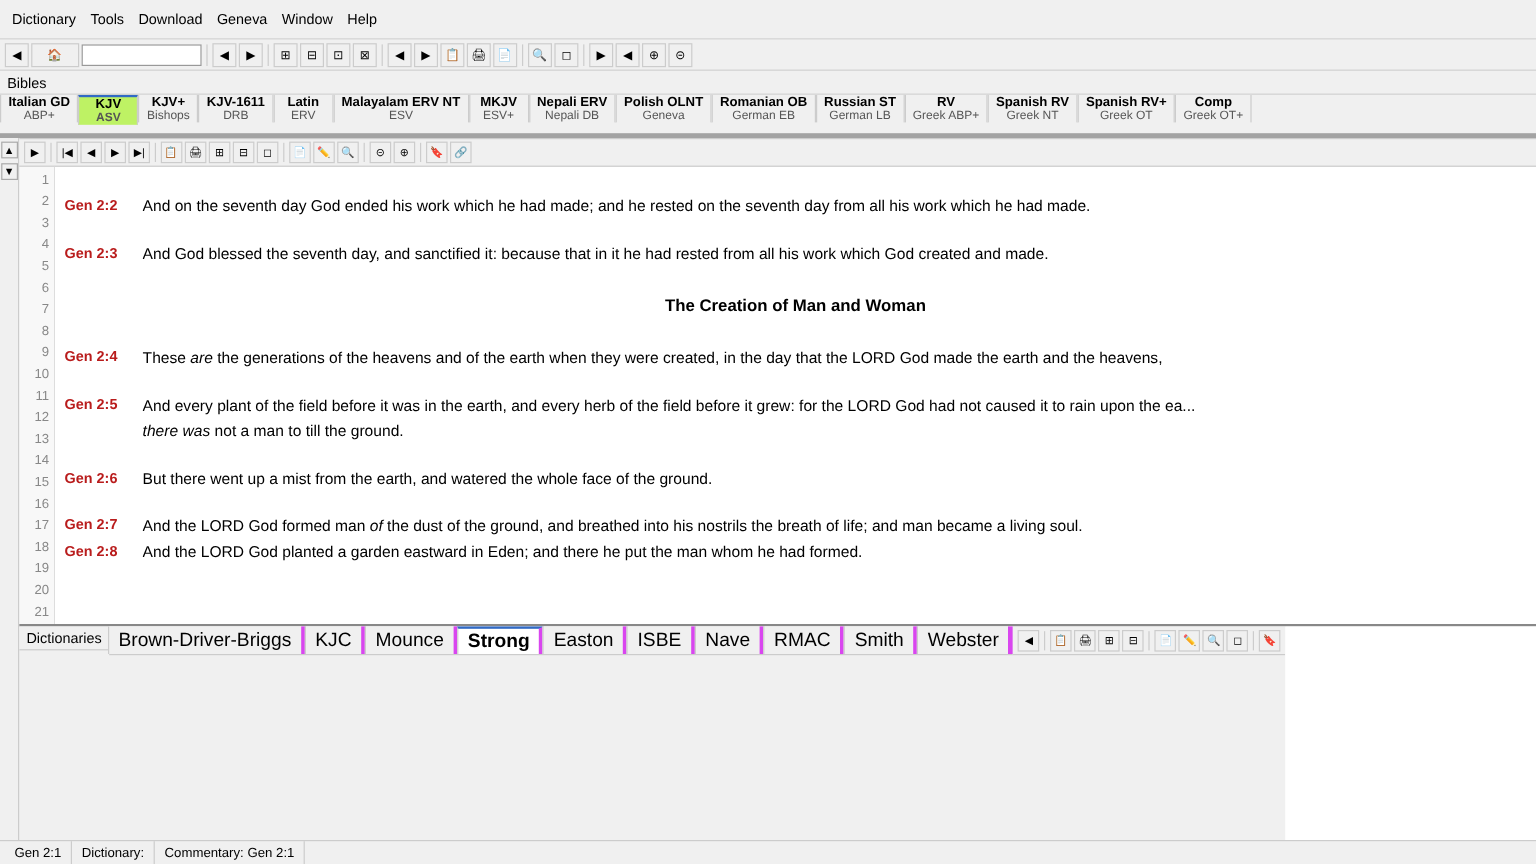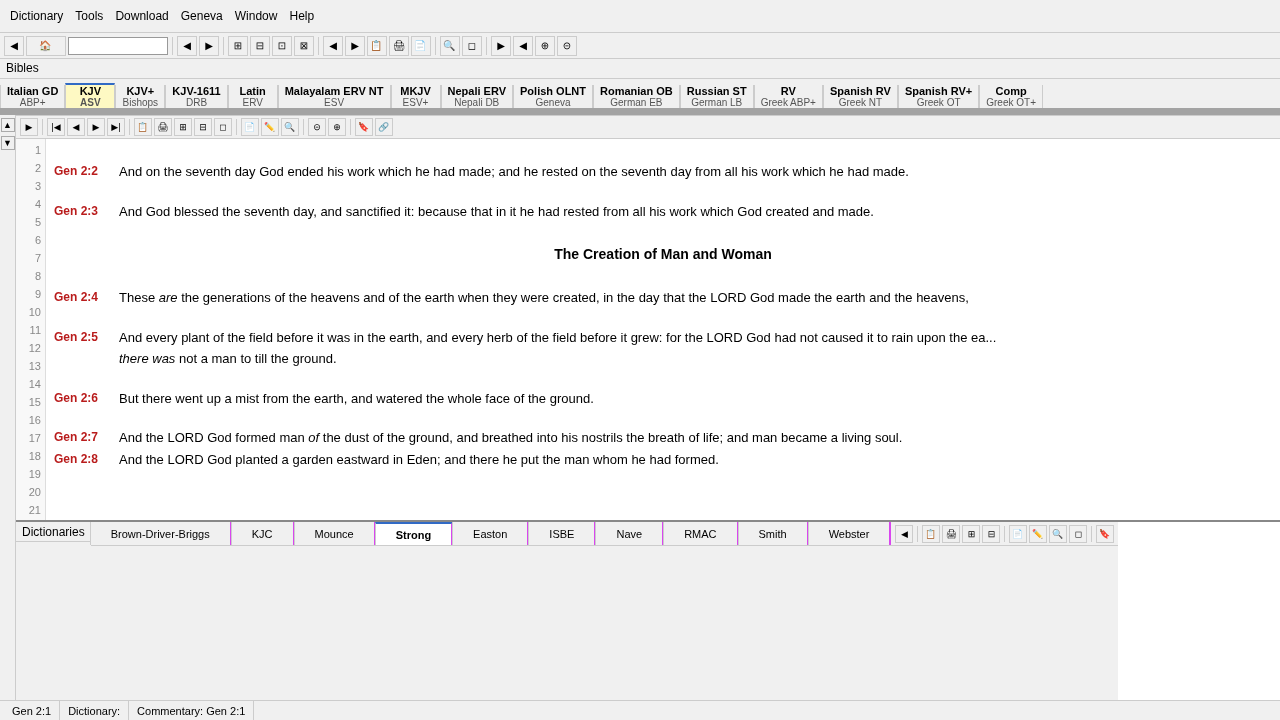--- a/index.html
+++ b/index.html
@@ -47,47 +47,48 @@
     }
 
     
     .bibles-label {
       background: #f0f0f0;
       border-bottom: 1px solid #ccc;
       padding: 2px 6px;
       font-size: 12px;
       height: 20px;
       display: flex;
+      align-items: center;
     }
 
     
     .bible-tabs-container {
       background: #f0f0f0;
-      border-bottom: 7px solid #a3a3a3;
-      display: flex;
-      align-items: flex-end;
+      border-bottom: 4px solid #a3a3a3;
+      display: flex;
+      align-items: flex-start;
       height: 36px;
       overflow-x: hidden;
     }
     .bible-tab {
       display: flex;
       flex-direction: column;
       align-items: center;
       justify-content: center;
       padding: 0 6px;
       border-right: 1px solid #ccc;
       border-left: 1px solid #ccc;
       cursor: pointer;
       font-size: 11px;
       min-width: 50px;
       background: #f0f0f0;
       white-space: nowrap;
     }
     .bible-tab.active {
-      background: #fef9c3;
+      background: #bef264;
       border-top: 2px solid #316ac5;
       font-weight: bold;
     }
     .bible-tab .tab-top { font-weight: bold; color: #000; }
     .bible-tab .tab-bot { color: #555; font-size: 10px; }
 
     
     .line-numbers {
       width: 30px;
       background: #f8f8f8;
@@ -174,25 +175,25 @@
       align-items: center;
     }
     .dict-tabs-container {
       display: flex;
       align-items: stretch;
       height: 24px;
       border-bottom: 1px solid #ccc;
       background: #f0f0f0;
     }
     .dict-tab {
-      padding: 0 20px;
-      border-right: 2px solid #d946ef;
+      padding: 0 8px;
+      border-right: 4px solid #d946ef;
       border-left: 1px solid #ccc;
       cursor: pointer;
-      font-size: 11px;
+      font-size: 16px;
       display: flex; align-items: center;
       background: #f0f0f0;
       margin-left: -1px;
     }
     .dict-tab.active {
       background: white;
       border-top: 2px solid #316ac5;
       font-weight: bold;
     }
     .dict-toolbar {

